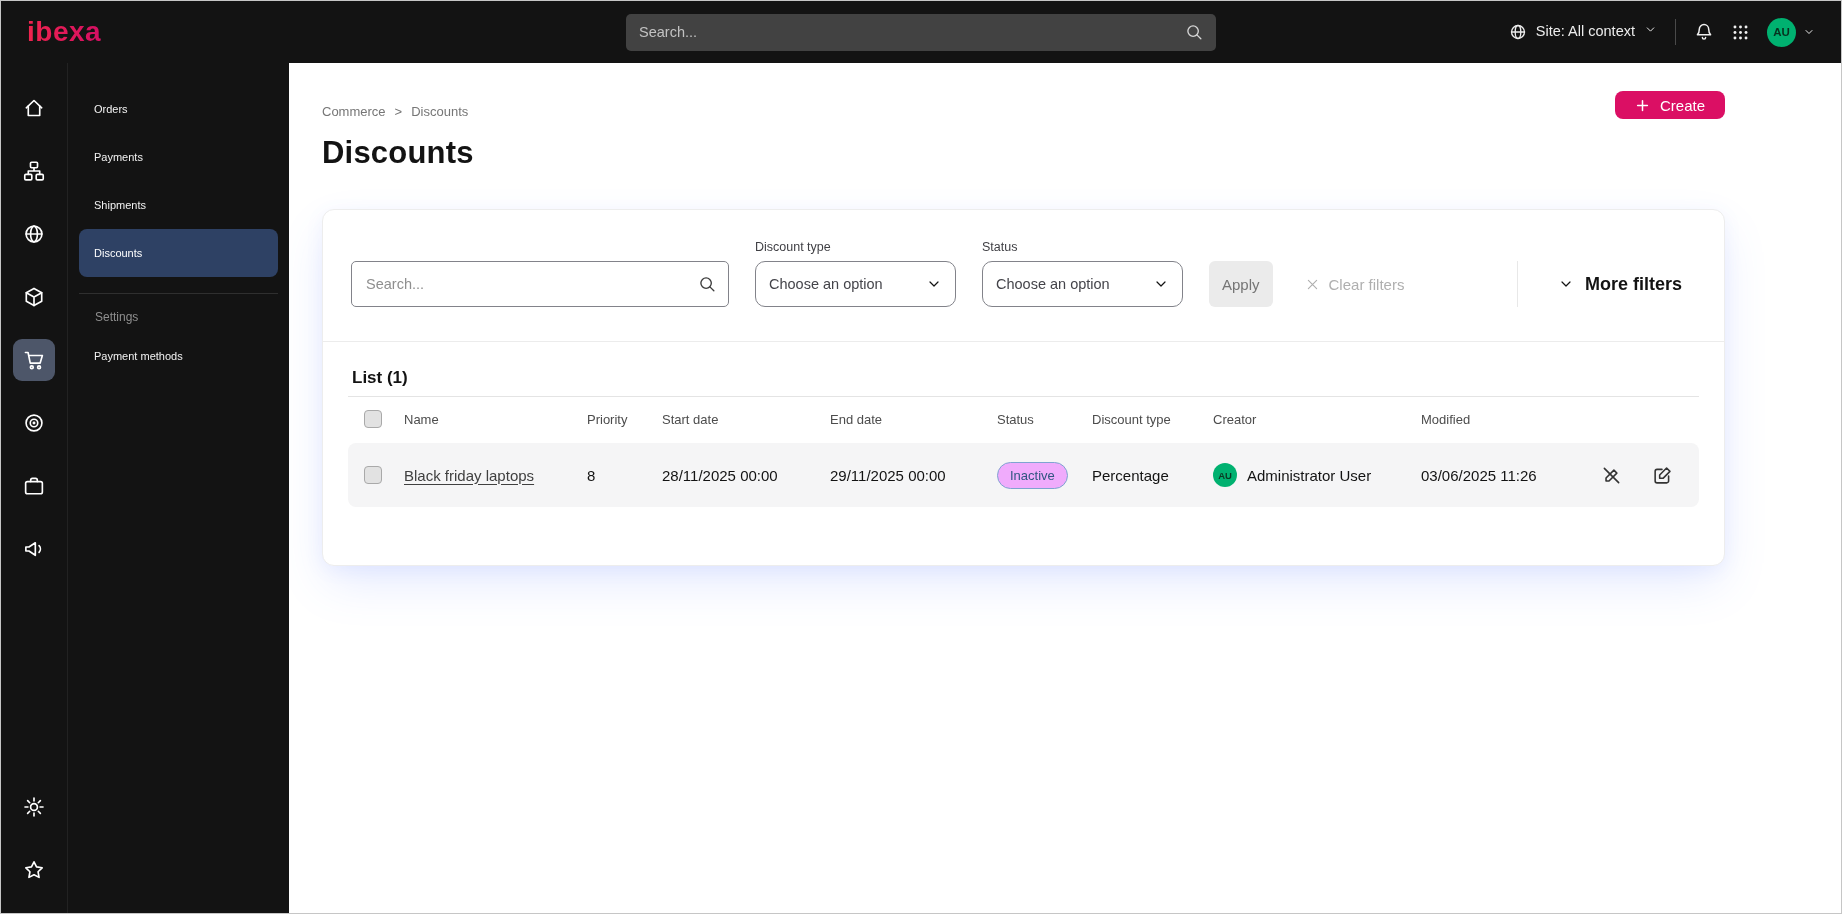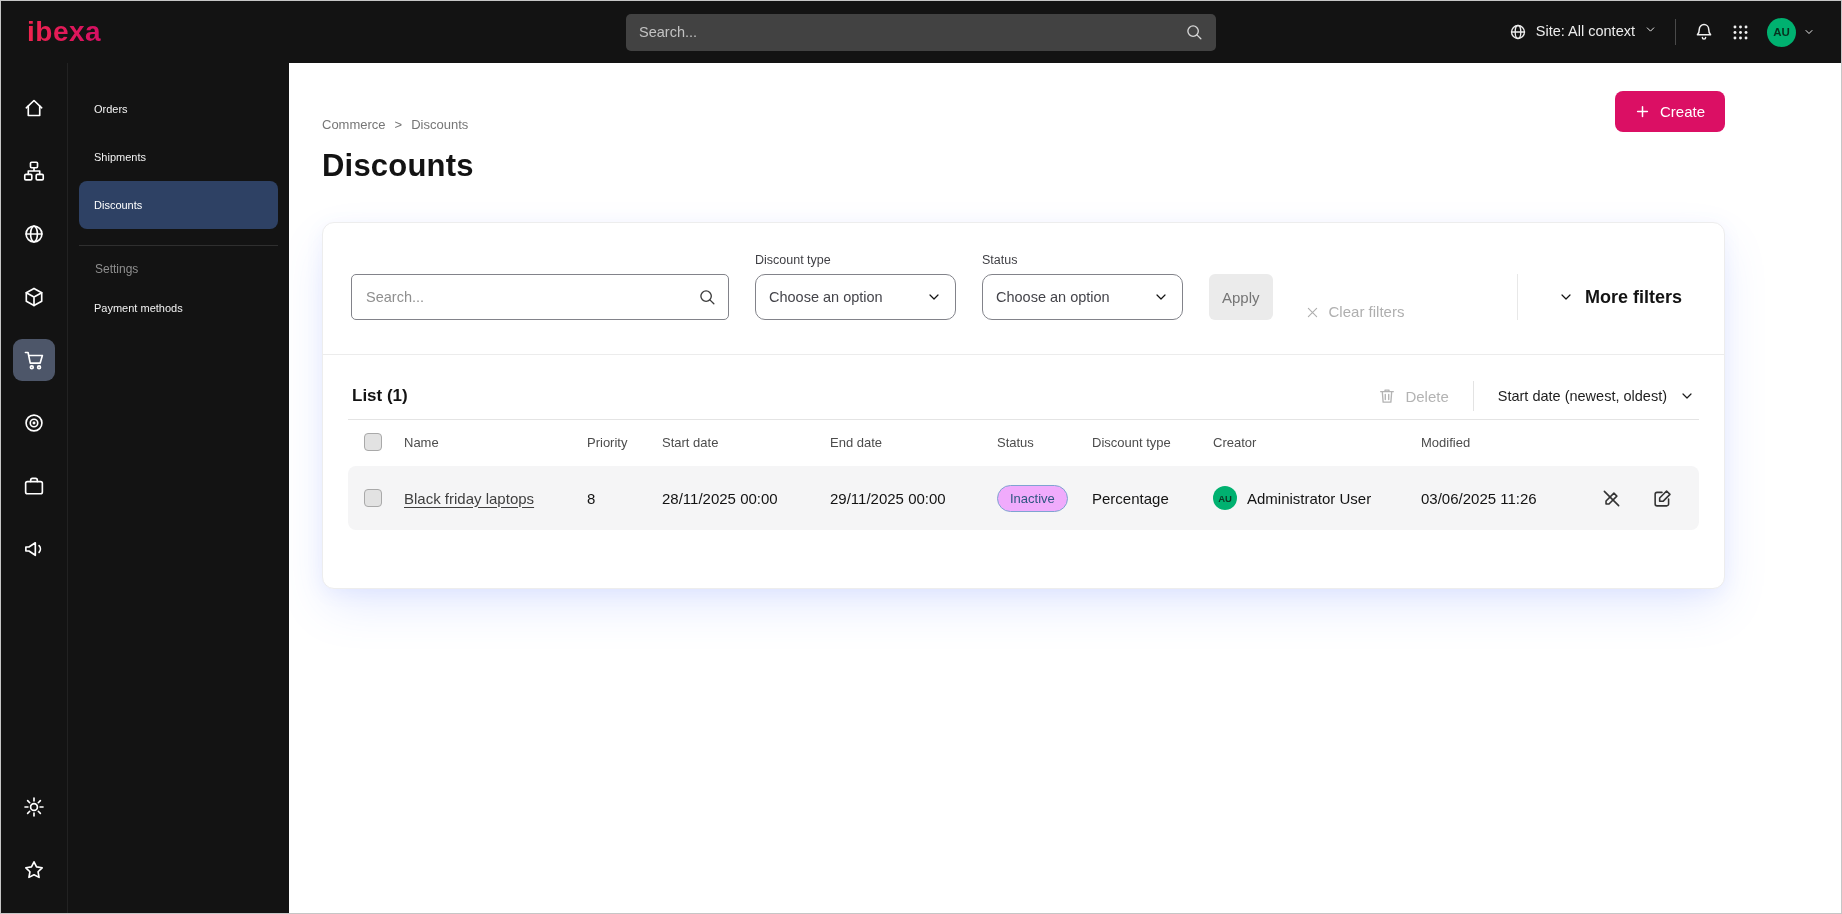--- a/index.html
+++ b/index.html
@@ -36,38 +36,38 @@
   .menu-item{height:48px;display:flex;align-items:center;padding:0 15px;margin:0 11px;color:#f2f2f2;font-size:11px;border-radius:8px;cursor:pointer}
   .menu-item.active{background:#2e4164;color:#fff}
   .menu-divider{height:1px;background:#2f2f2f;margin:16px 11px 0}
   .menu-section-label{font-size:12px;color:#8f8f8f;padding:16px 0 8px 27px}
 
   
   .main{flex:1;padding:28px 116px 0 33px;background:#fff;overflow:hidden}
   .main-top{display:flex;align-items:flex-end;justify-content:space-between}
   .breadcrumb{font-size:13px;color:#767676;display:flex;gap:9px;align-items:center}
   .breadcrumb a{color:#767676;text-decoration:none;cursor:pointer}
-  .create-btn{height:41px;padding:0 20px;background:#db0f64;color:#fff;border:none;border-radius:8px;font-size:15px;font-weight:500;display:flex;align-items:center;gap:10px;cursor:pointer;font-family:"Liberation Sans",sans-serif}
+  .create-btn{height:28px;padding:0 20px;background:#db0f64;color:#fff;border:none;border-radius:8px;font-size:15px;font-weight:500;display:flex;align-items:center;gap:10px;cursor:pointer;font-family:"Liberation Sans",sans-serif}
   .page-title{font-size:31px;font-weight:700;margin-top:16px;letter-spacing:.2px}
 
   .card{margin-top:38px;background:#fff;border:1px solid #ededed;border-radius:12px;
         box-shadow:0 20px 48px -6px rgba(96,130,255,.18),0 4px 18px rgba(96,130,255,.08)}
 
   
   .filters{display:flex;align-items:flex-end;gap:26px;padding:30px 42px 34px 28px;border-bottom:1px solid #ececec}
   .search-field{position:relative;width:378px}
   .search-input{width:100%;height:46px;border:1px solid #82838a;border-radius:5px;padding:0 44px 0 14px;font-size:14.5px;color:#333;outline:none;font-family:"Liberation Sans",sans-serif}
   .search-input::placeholder{color:#8f8f8f}
   .search-field .icon{position:absolute;right:13px;top:50%;transform:translateY(-50%);color:#3c3c3c;cursor:pointer}
   .field{display:flex;flex-direction:column}
   .field-label{font-size:12.5px;color:#3f3f44;margin-bottom:7px}
   .select{width:201px;height:46px;border:1px solid #82838a;border-radius:10px;display:flex;align-items:center;justify-content:space-between;padding:0 13px;font-size:14.5px;color:#44444a;cursor:pointer;background:#fff}
   .select .icon{color:#131313}
   .apply-btn{height:46px;padding:0 13px;background:#ebebeb;border:none;border-radius:6px;font-size:15px;color:#757575;cursor:pointer;font-family:"Liberation Sans",sans-serif}
-  .clear-btn{display:flex;align-items:flex-end;gap:9px;color:#afafaf;font-size:15px;margin-left:6px;height:46px;cursor:pointer}
+  .clear-btn{display:flex;align-items:center;gap:9px;color:#afafaf;font-size:15px;margin-left:6px;height:46px;cursor:pointer}
   .filters .spacer{flex:1}
   .filters-vdiv{width:1px;height:46px;background:#e8e8e8}
   .more-filters{display:flex;align-items:center;gap:11px;font-size:18px;font-weight:700;color:#131313;height:46px;margin-left:14px;cursor:pointer}
 
   
   .list-section{padding:26px 25px 58px}
   .list-header{display:flex;align-items:center;padding:0 4px}
   .list-title{font-size:17px;font-weight:700}
   .list-actions{margin-left:auto;display:flex;align-items:center}
   .delete-btn{display:flex;align-items:center;gap:9px;color:#b3b3b3;font-size:15px;cursor:pointer}
@@ -240,20 +240,23 @@
             </svg>
           </span>
       </div>
     </nav>
 
     <nav class="menu">
       <div class="menu-item">
         <span>Orders</span>
       </div>
       <div class="menu-item">
+        <span>Payments</span>
+      </div>
+      <div class="menu-item">
         <span>Shipments</span>
       </div>
       <div class="menu-item active">
         <span>Discounts</span>
       </div>
       <div class="menu-divider"></div>
       <div class="menu-section-label">Settings</div>
       <div class="menu-item">
         <span>Payment methods</span>
       </div>
@@ -336,39 +339,20 @@
                   <path d="M5 7.5 10 12.5 15 7.5"></path>
                 </svg>
             </span>
             <span>More filters</span>
           </div>
         </div>
 
         <div class="list-section">
           <div class="list-header">
             <span class="list-title">List (1)</span>
-            <div class="list-actions">
-              <div class="delete-btn">
-                <span class="icon">
-                  <svg width="18" height="18" viewBox="0 0 20 20">
-                      <path d="M3 5.2h14M7.8 5.2V3.4h4.4v1.8M4.8 5.2l.9 11.6h8.6l.9-11.6M8.1 8.2v5.8M11.9 8.2v5.8"></path>
-                    </svg>
-                </span>
-                <span>Delete</span>
-              </div>
-              <div class="list-vdiv"></div>
-              <div class="sort-btn">
-                <span>Start date (newest, oldest)</span>
-                <span class="icon">
-                  <svg width="16" height="16" viewBox="0 0 20 20">
-                      <path d="M5 7.5 10 12.5 15 7.5"></path>
-                    </svg>
-                </span>
-              </div>
-            </div>
           </div>
 
           <div class="table">
             <div class="tgrid thead">
               <div class="cell-check">
                   <div class="checkbox"></div>
                 </div>
               <div>Name</div>
               <div>Priority</div>
               <div>Start date</div>

